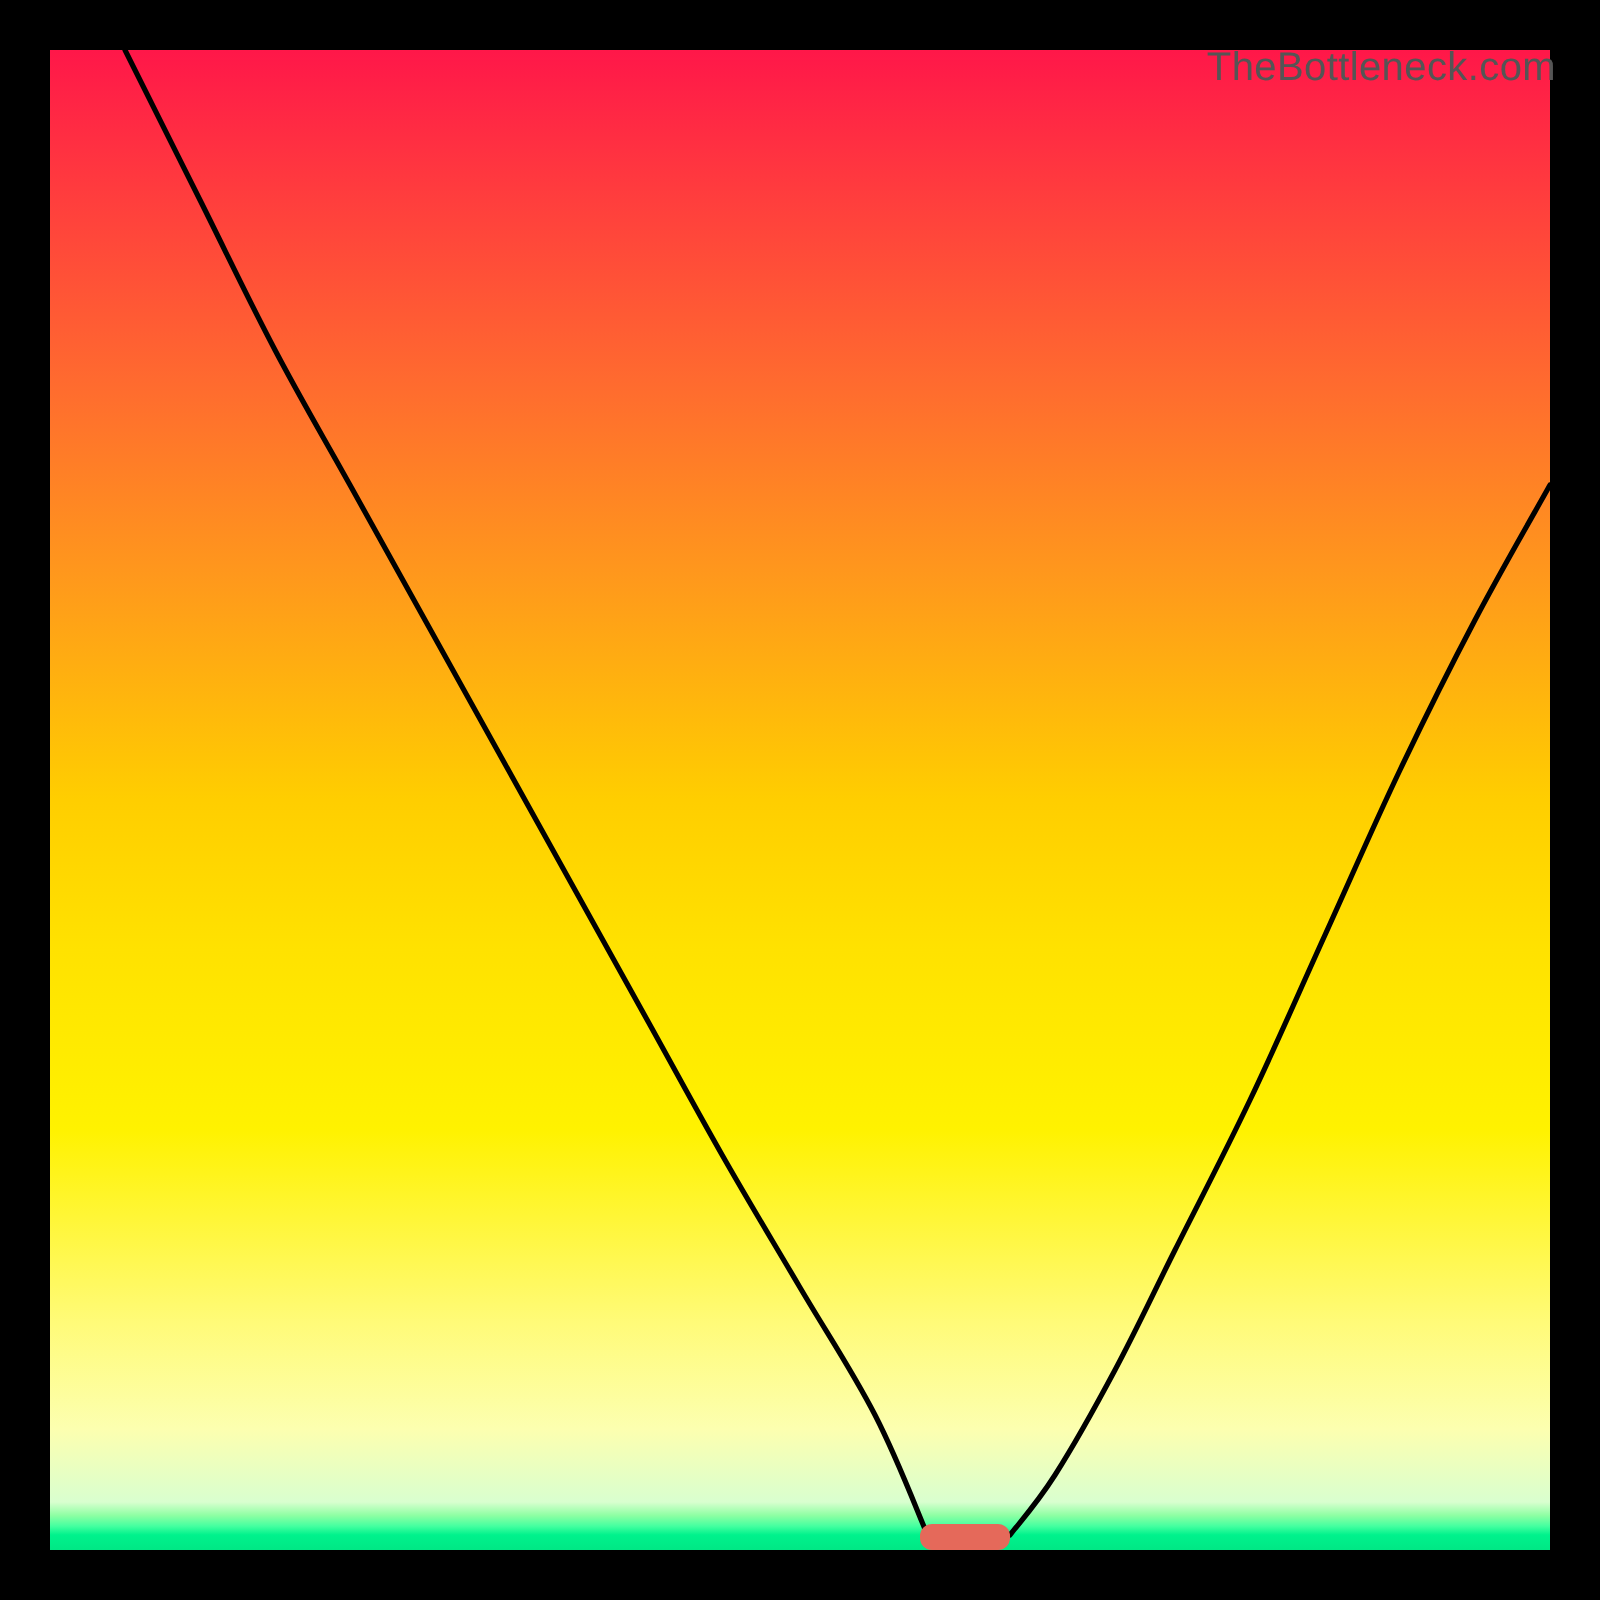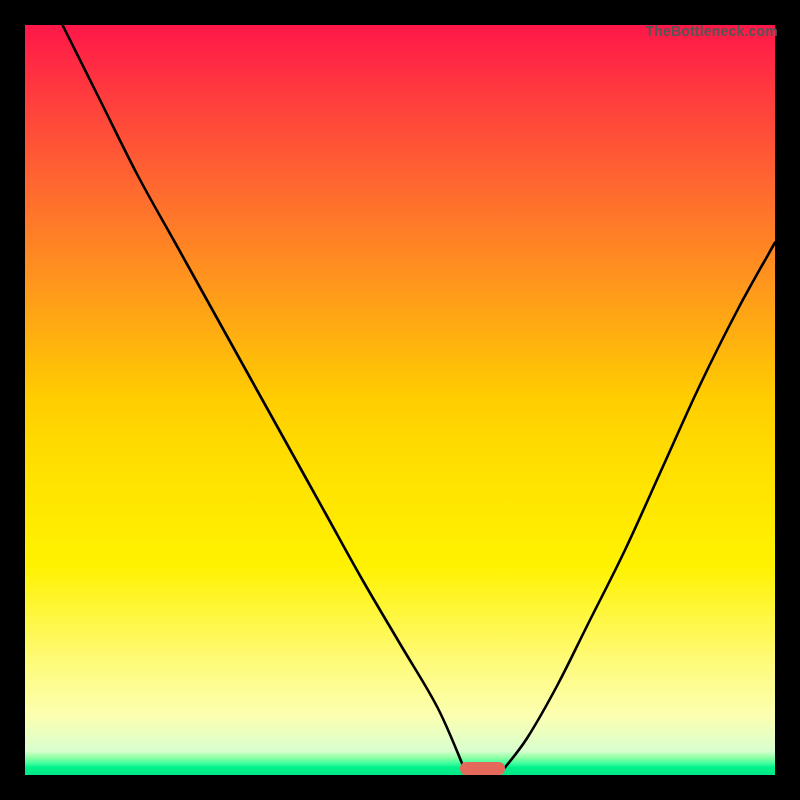--- a/index.html
+++ b/index.html
@@ -39,22 +39,22 @@
       #45ffa0 98.4%,
       #00f28c 99%,
       #00e785 100%
     );
   }
   .watermark {
     position: absolute;
     top: 23px;
     right: 22px;
     color: #555;
-    font-size: 14px;
-    font-weight: bold;
+    font-size: 20px;
+    font-weight: normal;
     user-select: none;
     z-index: 10;
     letter-spacing: 0.2px;
   }
   svg.curve {
     position: absolute;
     left: 0;
     top: 0;
     width: 750px;
     height: 750px;

